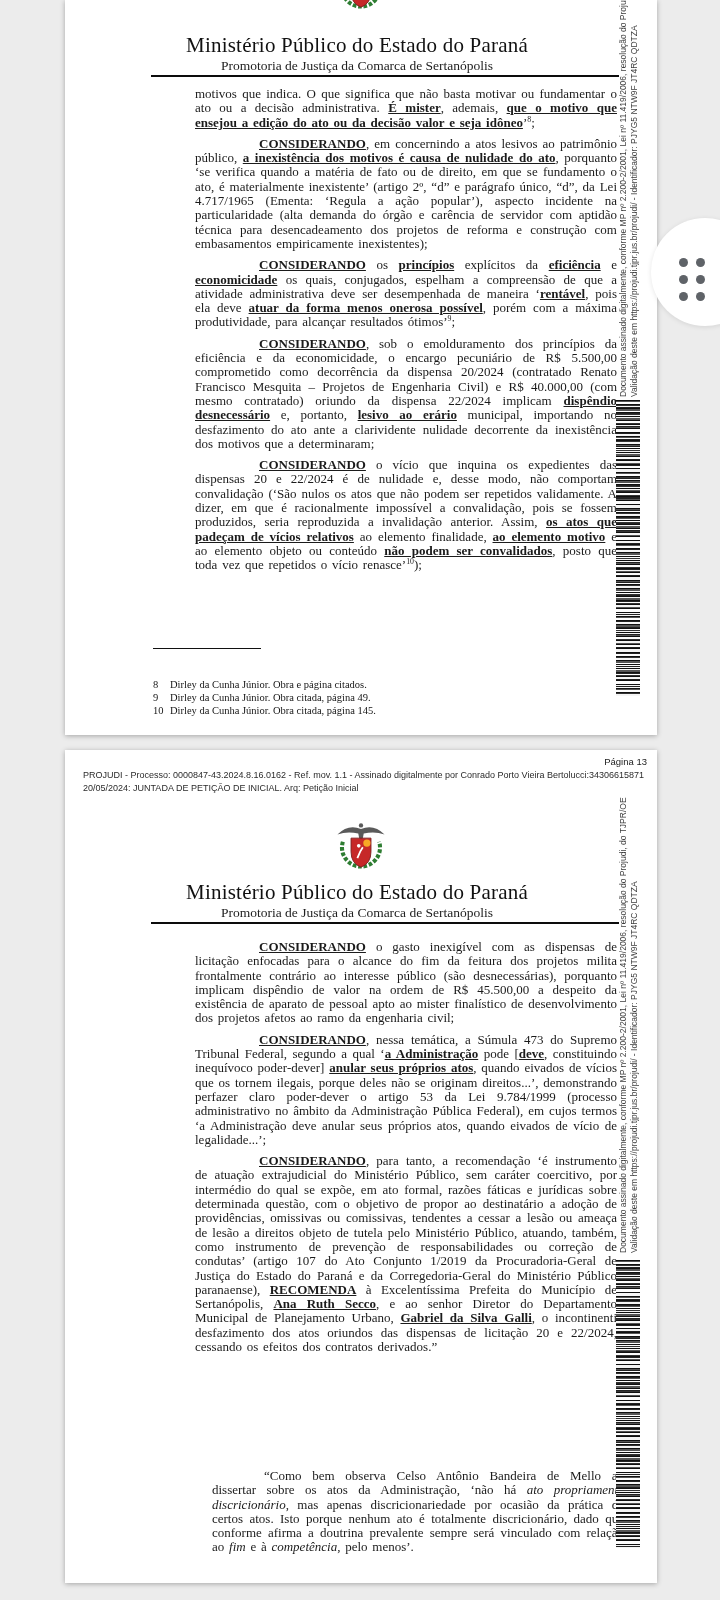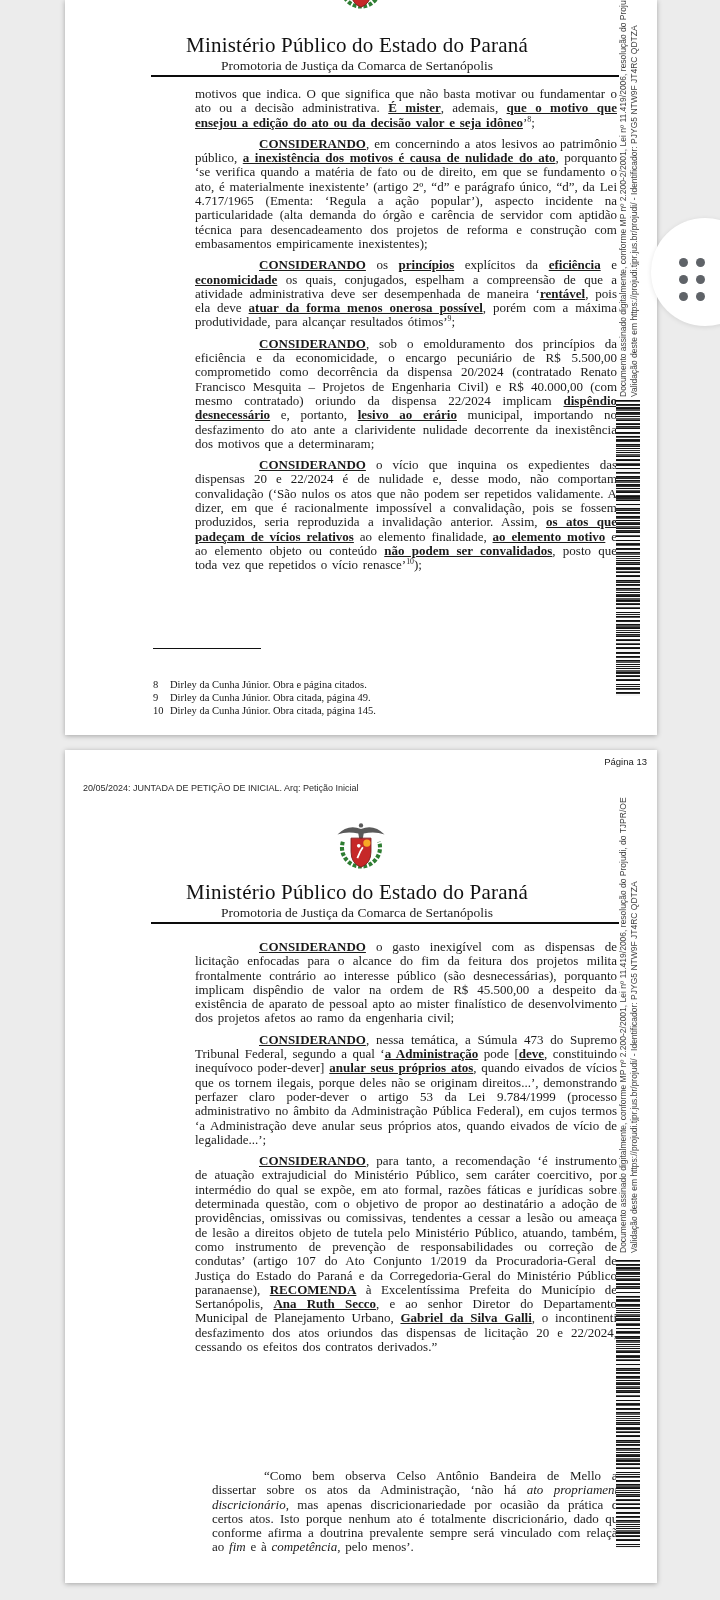--- a/index.html
+++ b/index.html
@@ -108,20 +108,21 @@
 
     <div class="stamp stamp1">
       <div>Documento assinado digitalmente, conforme MP nº 2.200-2/2001, Lei nº 11.419/2006, resolução do Projudi, do TJPR/OE</div>
       <div>Validação deste em https://projudi.tjpr.jus.br/projudi/ - Identificador: PJYG5 NTW9F JT4RC QDTZA</div>
     </div>
     <div class="barcode barcode1"></div>
   </section>
 
   <section class="page" id="page2">
     <div class="pg-label">Página 13</div>
+    <div class="projudi l1">PROJUDI - Processo: 0000847-43.2024.8.16.0162 - Ref. mov. 1.1 - Assinado digitalmente por Conrado Porto Vieira Bertolucci:34306615871</div>
     <div class="projudi l2">20/05/2024: JUNTADA DE PETIÇÃO DE INICIAL. Arq: Petição Inicial</div>
 
     <svg class="logo logo2" viewBox="0 0 60 64">
       <path d="M4,16 Q16,4 30,10 Q44,4 56,16 Q45,12 33,15 L32,20 30,22 28,20 27,15 Q15,12 4,16 Z" fill="#5a5a5a"></path>
       <circle cx="30" cy="6" r="2.4" fill="#5a5a5a"></circle>
       <path d="M10,24 A21,21 0 1 0 50,24" fill="none" stroke="#2e7d32" stroke-width="4.5" stroke-dasharray="4 2"></path>
       <path d="M19,20 h22 v15 q0,13 -11,17 q-11,-4 -11,-17 Z" fill="#c62828" stroke="#7a1f1f" stroke-width="1"></path>
       <circle cx="36.5" cy="25.5" r="4" fill="#f9a825"></circle>
       <path d="M26,42 q3,-8 6,-12" stroke="#ffffff" stroke-width="2" fill="none"></path>
       <circle cx="27.5" cy="28.5" r="2" fill="#ffffff"></circle>

